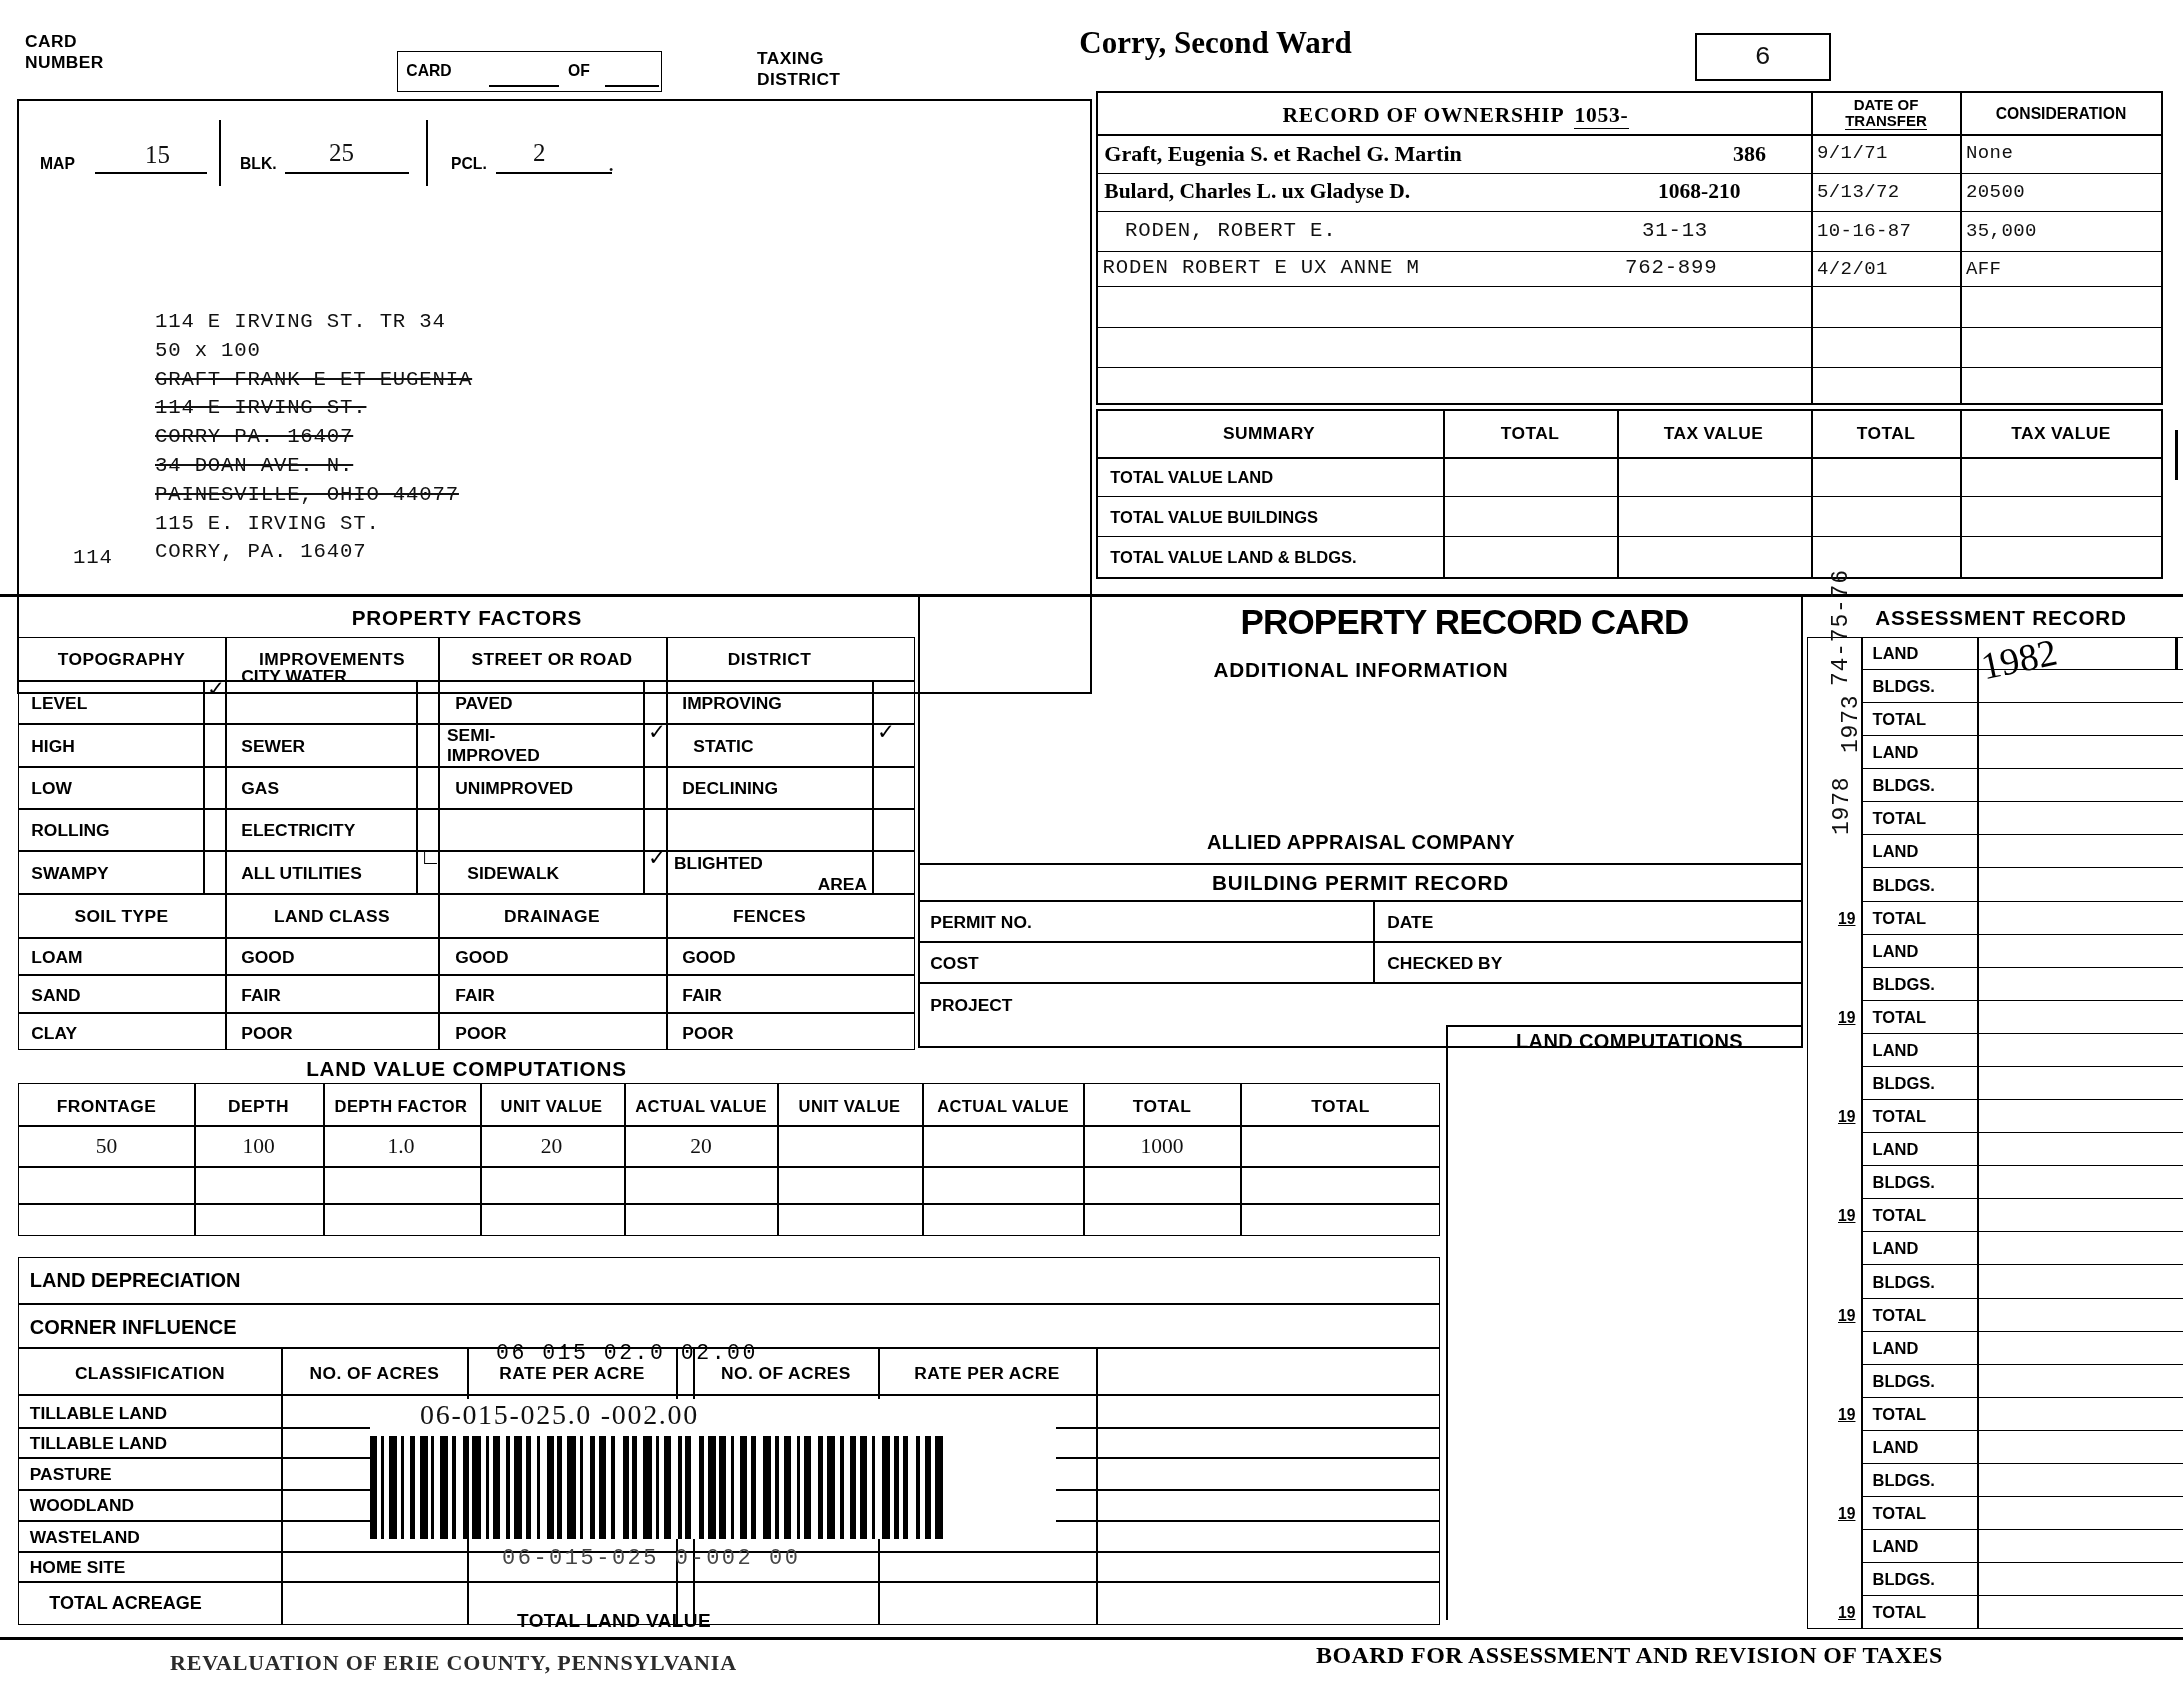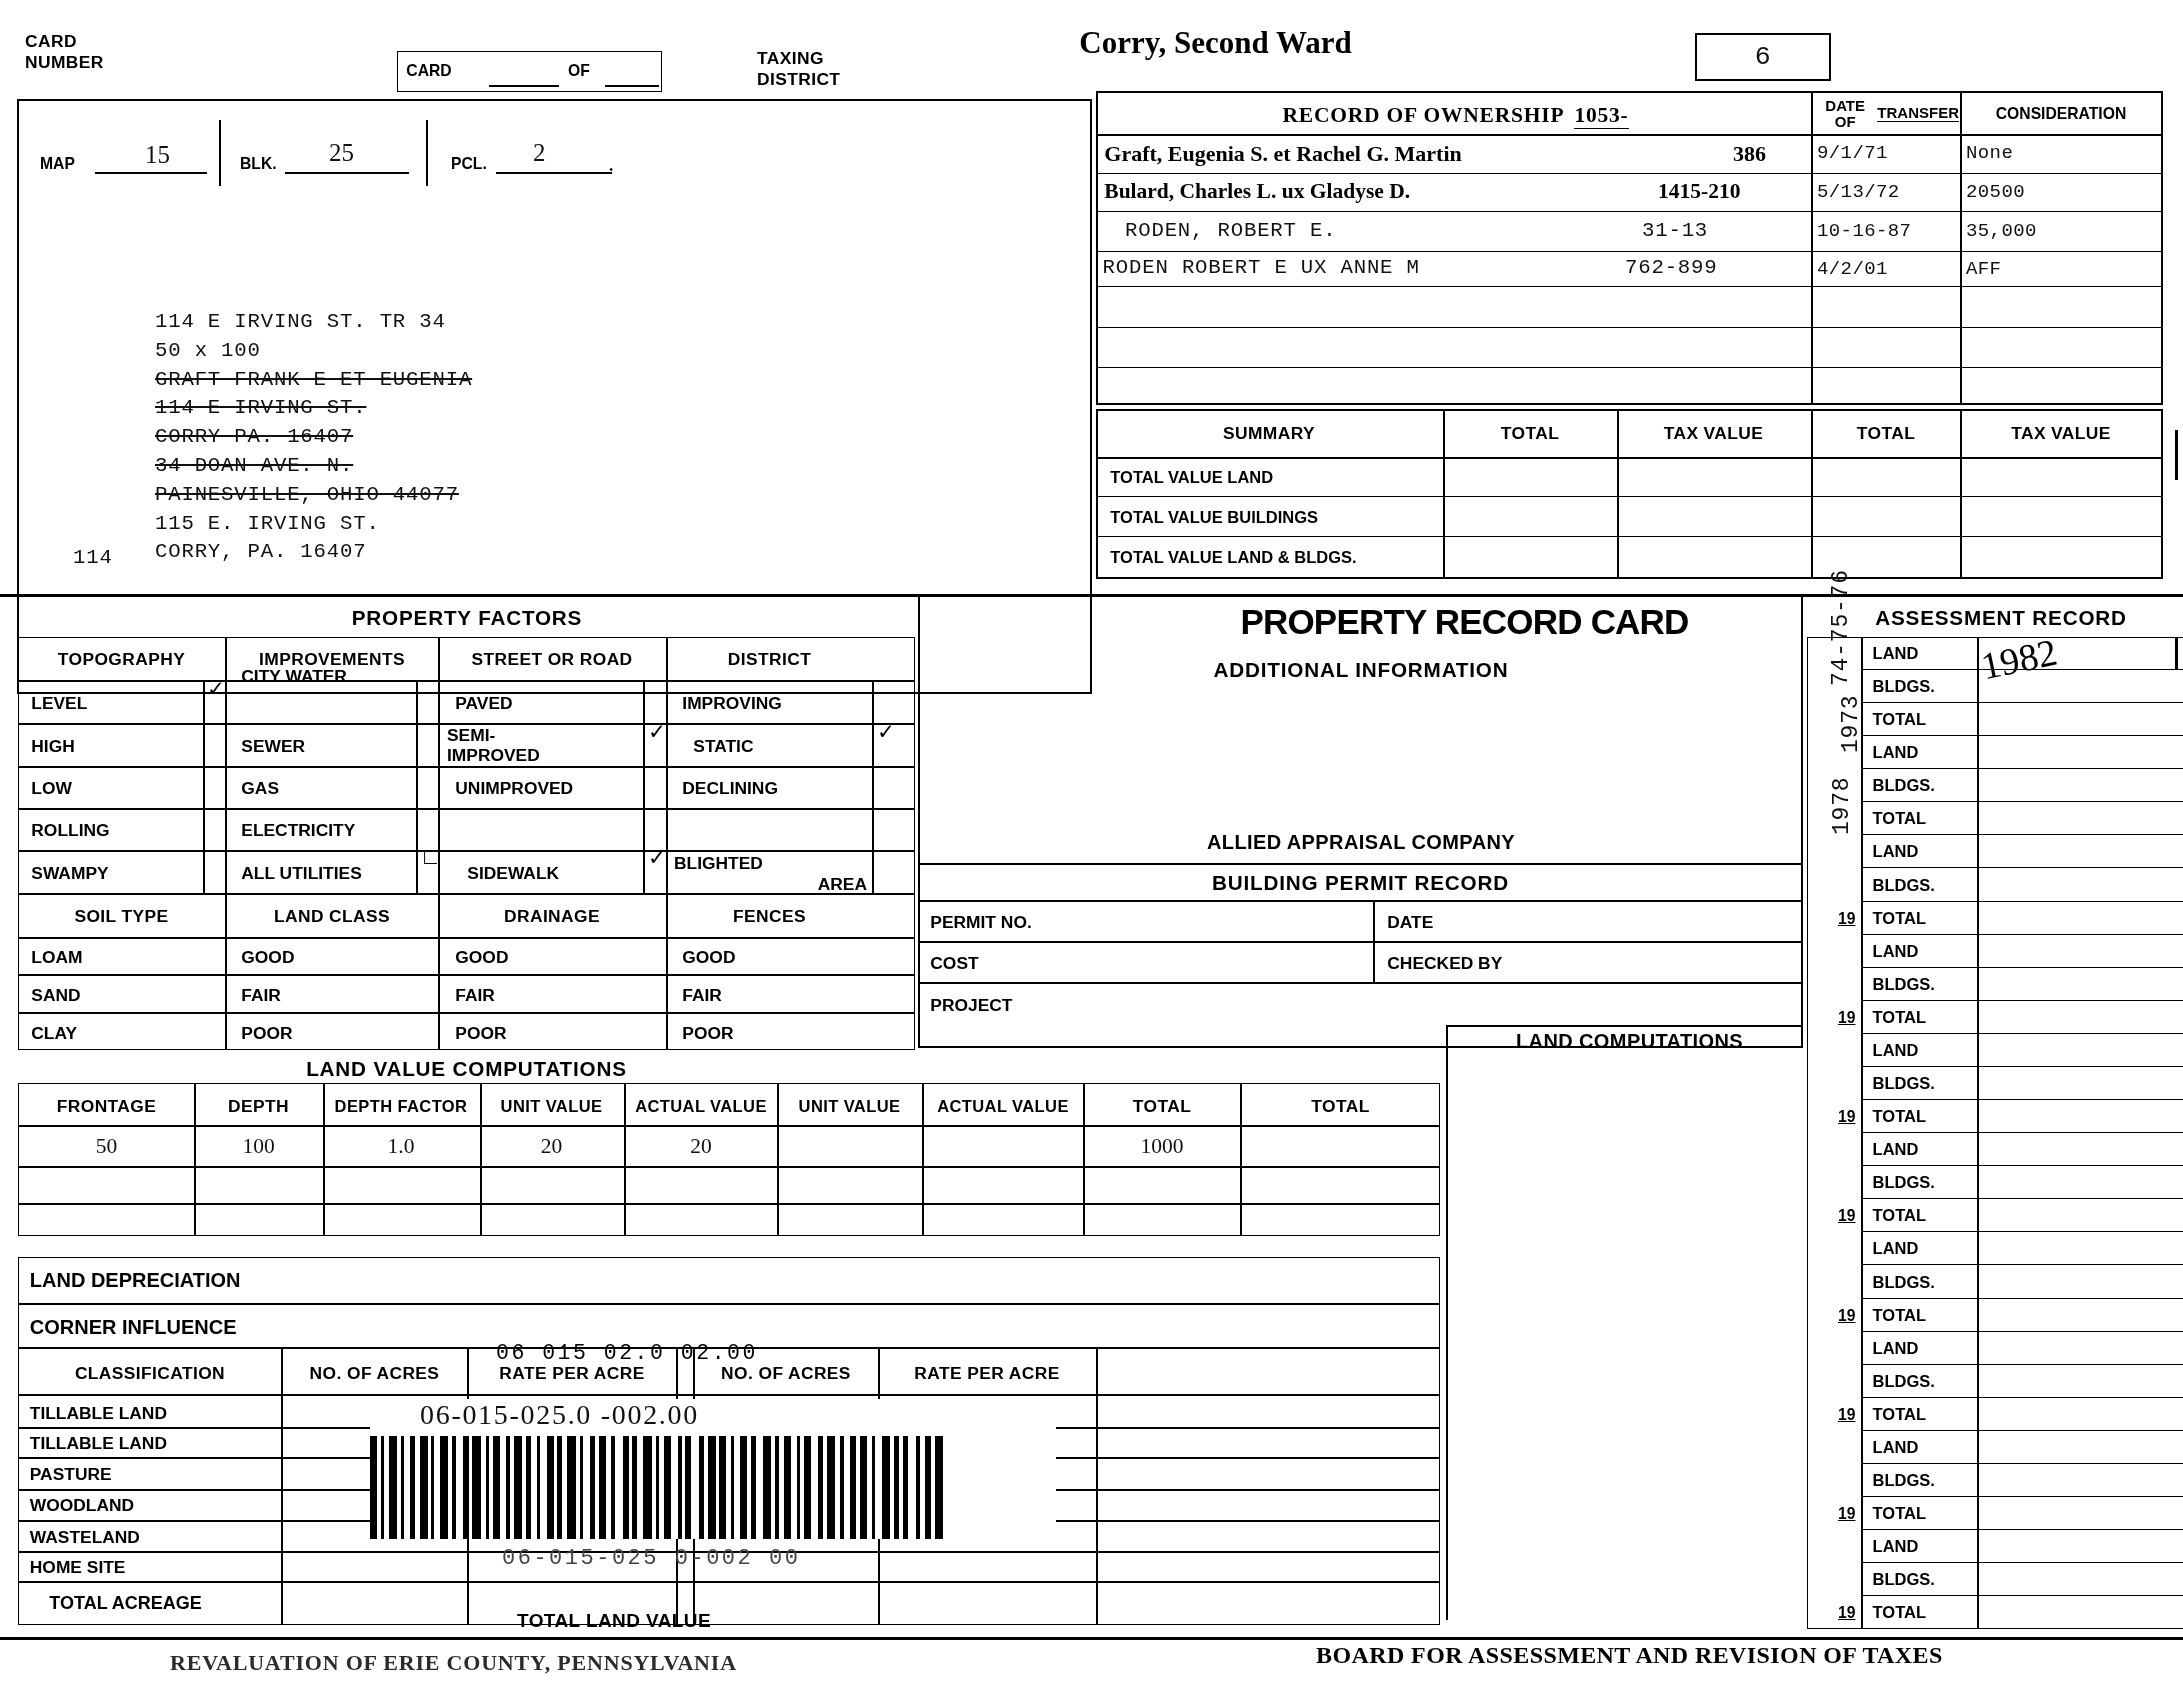--- a/index.html
+++ b/index.html
@@ -92,38 +92,38 @@
 
   <div class="abs bx" style="left:1096px;top:91px;width:1067px;height:314px;border-width:2.5px;"></div>
 
   <div class="abs hline" style="left:1096px;top:134px;width:1067px;"></div>
   <div class="abs serifb ctr" style="left:1100px;top:98px;width:711px;height:35px;font-size:21.5px;letter-spacing:0.8px;">
     <span>RECORD  OF  OWNERSHIP</span>
     <span style="margin-left:10px;border-bottom:1.7px solid #000;">1053-</span>
   </div>
   <div class="abs vline" style="left:1811px;top:91px;height:314px;"></div>
   <div class="abs vline" style="left:1960px;top:91px;height:314px;"></div>
-  <div class="abs ctr lbl-sm" style="left:1813px;top:93px;width:146px;height:41px;flex-direction:row;line-height:1.05;font-size:15px;">
+  <div class="abs ctr lbl-sm" style="left:1813px;top:93px;width:146px;height:41px;flex-direction:column;line-height:1.05;font-size:15px;">
     <span>DATE OF</span>
     <span style="border-bottom:1.7px solid #000;">TRANSFER</span>
   </div>
   <div class="abs ctr lbl-sm" style="left:1962px;top:93px;width:198px;height:41px;font-size:15.7px;">CONSIDERATION</div>
 
   <div class="abs" style="left:1096px;top:134px;width:1067px;height:271px;">
 
     <div class="abs" style="left:0;top:0;width:1067px;height:40px;border-bottom:1.7px solid #000;">
       <span class="abs serifb" style="left:8.3px;top:6.6px;font-size:22px;">Graft, Eugenia S. et Rachel G. Martin</span>
       <span class="abs serifb" style="left:637px;top:6.6px;font-size:22px;">386</span>
       <span class="abs type-s" style="left:721px;top:8.3px;">9/1/71</span>
       <span class="abs type-s" style="left:870px;top:8.3px;">None</span>
     </div>
 
     <div class="abs" style="left:0;top:40px;width:1067px;height:38px;border-bottom:1.7px solid #000;">
       <span class="abs serifb" style="left:8.3px;top:5px;font-size:21.5px;">Bulard, Charles L. ux Gladyse D.</span>
-      <span class="abs serifb" style="left:562px;top:5px;font-size:21.5px;">1415-210</span>
+      <span class="abs serifb" style="left:562px;top:5px;font-size:21.5px;">1068-210</span>
       <span class="abs type-s" style="left:721px;top:6.6px;">5/13/72</span>
       <span class="abs type-s" style="left:870px;top:6.6px;">20500</span>
     </div>
 
     <div class="abs" style="left:0;top:78px;width:1067px;height:40px;border-bottom:1.7px solid #000;">
       <span class="abs type" style="left:29px;top:6.6px;">RODEN, ROBERT E.</span>
       <span class="abs type" style="left:546px;top:6.6px;">31-13</span>
       <span class="abs type-s" style="left:721px;top:8.3px;">10-16-87</span>
       <span class="abs type-s" style="left:870px;top:8.3px;">35,000</span>
     </div>

